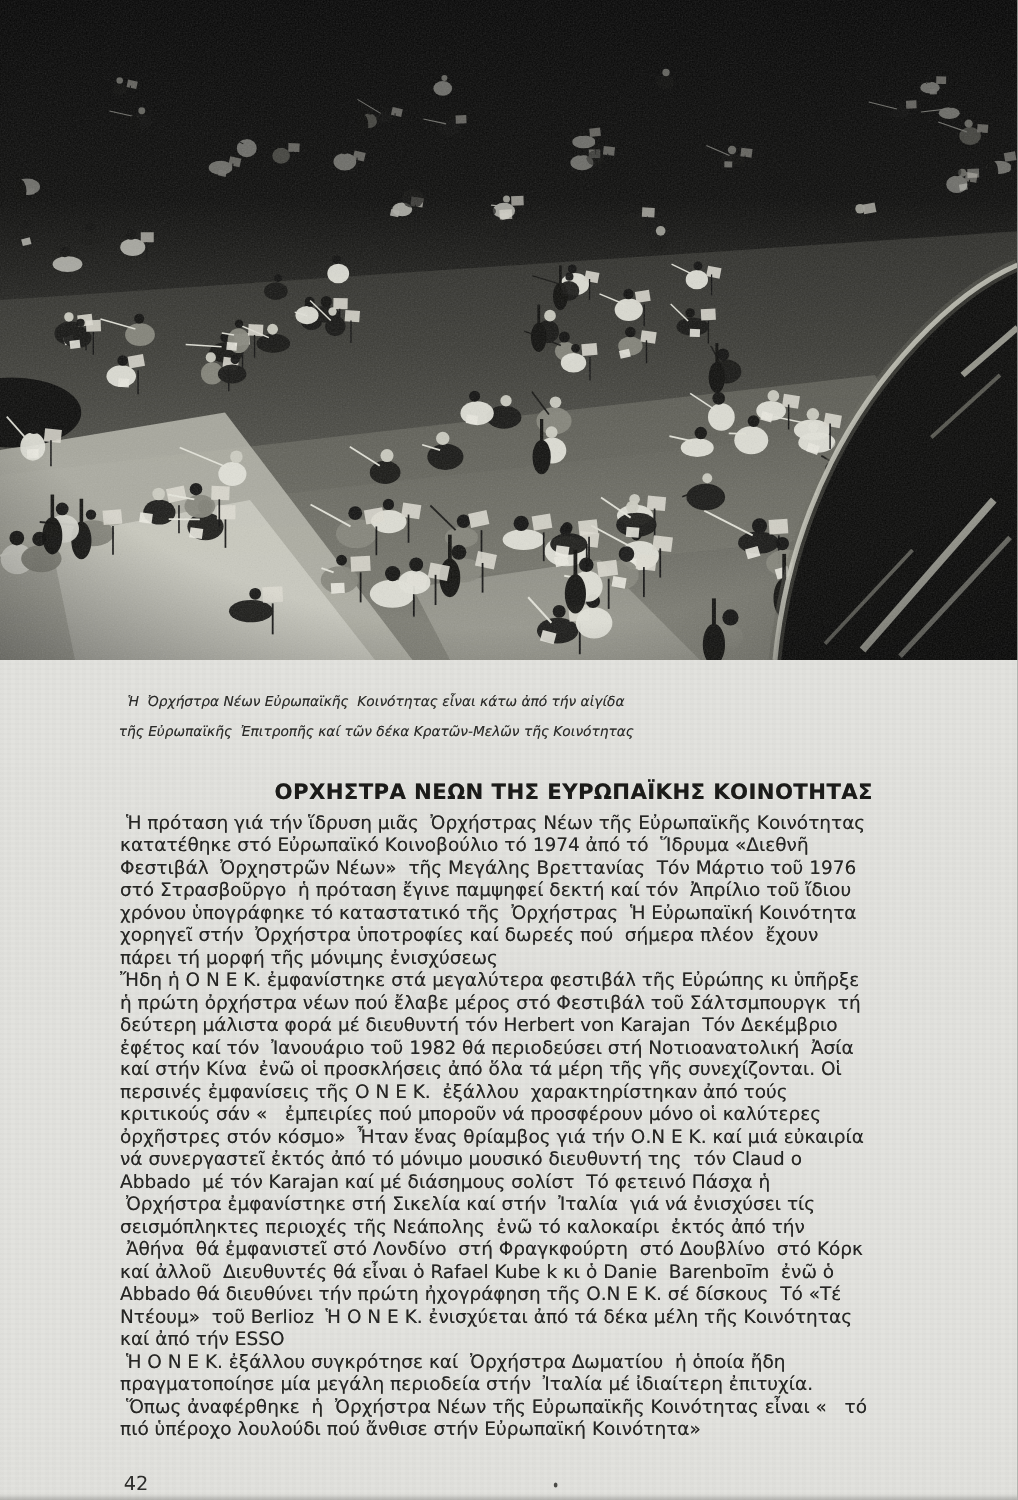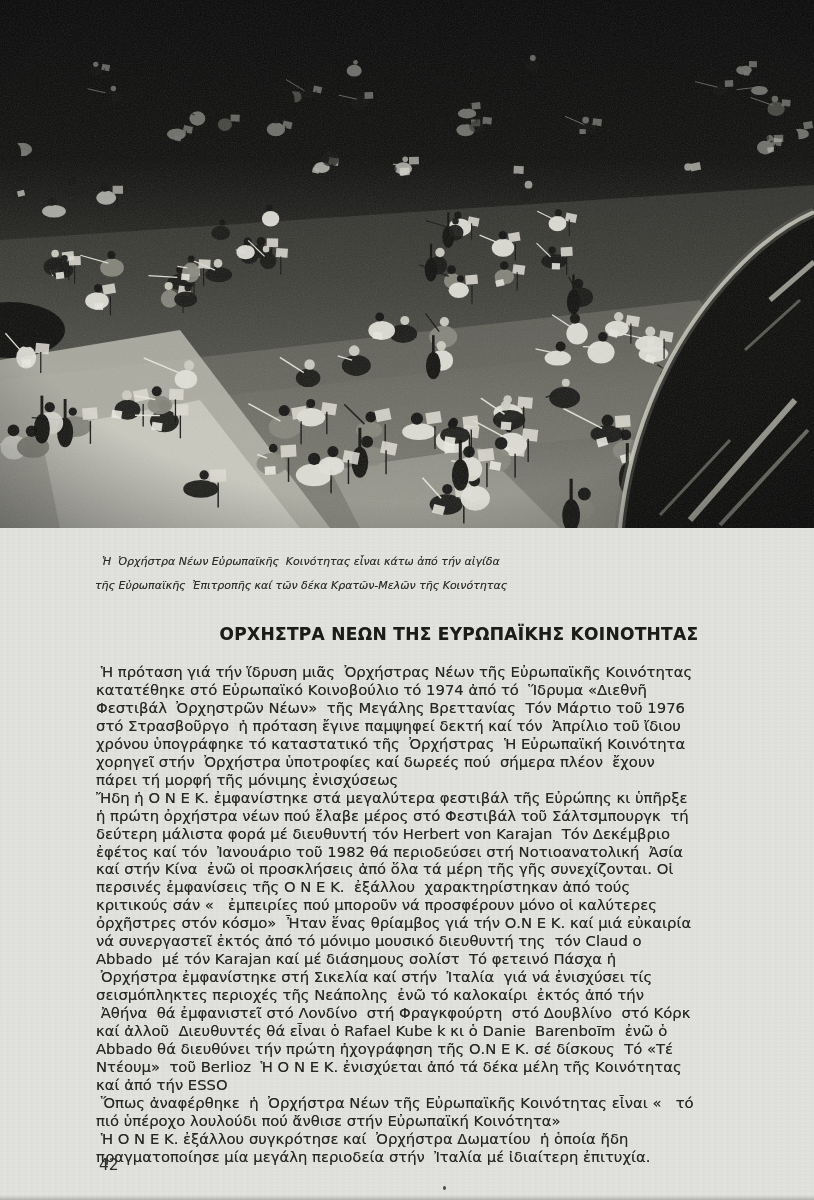--- a/index.html
+++ b/index.html
@@ -26,30 +26,30 @@
     text-shadow:0 0 .5px rgba(43,43,41,.5);
   }
   .heading{
     margin:26px 0 0 104px;
     font-size:17px;font-weight:bold;letter-spacing:.3px;
     color:#1b1b19;
     white-space:pre;
     text-shadow:0 0 .5px rgba(27,27,25,.5);
     text-align:center;
   }
-  .bodytext{margin-top:19px;}
+  .bodytext{margin-top:6px;}
   .bodytext p{
     margin:0 0 0 96px;
     font-size:14.8px;line-height:17.95px;
     white-space:pre;
     color:#262624;
     text-shadow:0 0 .5px rgba(38,38,36,.55);
   }
   .pagenum{
-    position:absolute;left:99px;bottom:26px;
+    position:absolute;left:99px;bottom:4px;
     font-size:15.5px;color:#2c2c2a;
   }
   .scan-edge{
     position:absolute;bottom:0;left:0;right:0;height:5px;
     background:linear-gradient(rgba(0,0,0,0),rgba(0,0,0,.20));
   }
   .speck{
     position:absolute;left:443px;top:1186px;width:3px;height:4px;
     background:#4a4a46;border-radius:50%;
   }
@@ -796,22 +796,22 @@
 ὀρχῆστρες στόν κόσμο»  Ἦταν ἕνας θρίαμβος γιά τήν Ο.Ν Ε Κ. καί μιά εὐκαιρία
 νά συνεργαστεῖ ἐκτός ἀπό τό μόνιμο μουσικό διευθυντή της  τόν Claud o
 Abbado  μέ τόν Karajan καί μέ διάσημους σολίστ  Τό φετεινό Πάσχα ἡ
  Ὀρχήστρα ἐμφανίστηκε στή Σικελία καί στήν  Ἰταλία  γιά νά ἐνισχύσει τίς
 σεισμόπληκτες περιοχές τῆς Νεάπολης  ἐνῶ τό καλοκαίρι  ἐκτός ἀπό τήν
  Ἀθήνα  θά ἐμφανιστεῖ στό Λονδίνο  στή Φραγκφούρτη  στό Δουβλίνο  στό Κόρκ
 καί ἀλλοῦ  Διευθυντές θά εἶναι ὁ Rafael Kube k κι ὁ Danie  Barenboīm  ἐνῶ ὁ
 Abbado θά διευθύνει τήν πρώτη ἠχογράφηση τῆς Ο.Ν Ε Κ. σέ δίσκους  Τό «Τέ
 Ντέουμ»  τοῦ Berlioz  Ἡ Ο Ν Ε Κ. ἐνισχύεται ἀπό τά δέκα μέλη τῆς Κοινότητας
 καί ἀπό τήν ESSO</p>
+    <p> Ἡ Ο Ν Ε Κ. ἐξάλλου συγκρότησε καί  Ὀρχήστρα Δωματίου  ἡ ὁποία ἤδη
+πραγματοποίησε μία μεγάλη περιοδεία στήν  Ἰταλία μέ ἰδιαίτερη ἐπιτυχία.</p>
     <p> Ὅπως ἀναφέρθηκε  ἡ  Ὀρχήστρα Νέων τῆς Εὐρωπαϊκῆς Κοινότητας εἶναι «   τό
 πιό ὑπέροχο λουλούδι πού ἄνθισε στήν Εὐρωπαϊκή Κοινότητα»</p>
-    <p> Ἡ Ο Ν Ε Κ. ἐξάλλου συγκρότησε καί  Ὀρχήστρα Δωματίου  ἡ ὁποία ἤδη
-πραγματοποίησε μία μεγάλη περιοδεία στήν  Ἰταλία μέ ἰδιαίτερη ἐπιτυχία.</p>
   </div>
 
   <div class="pagenum">42</div>
   <div class="speck"></div>
   <div class="scan-edge"></div>
 </div>
 
 </body></html>

